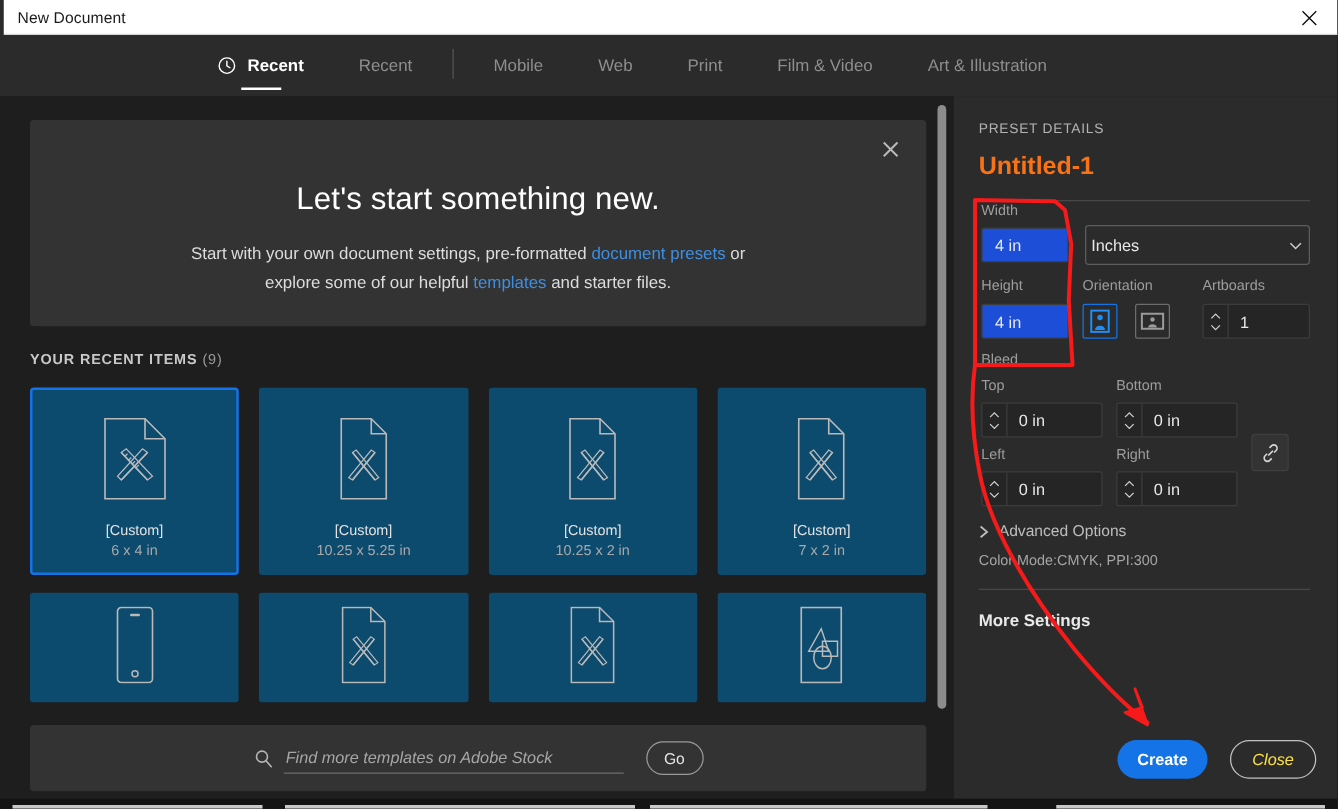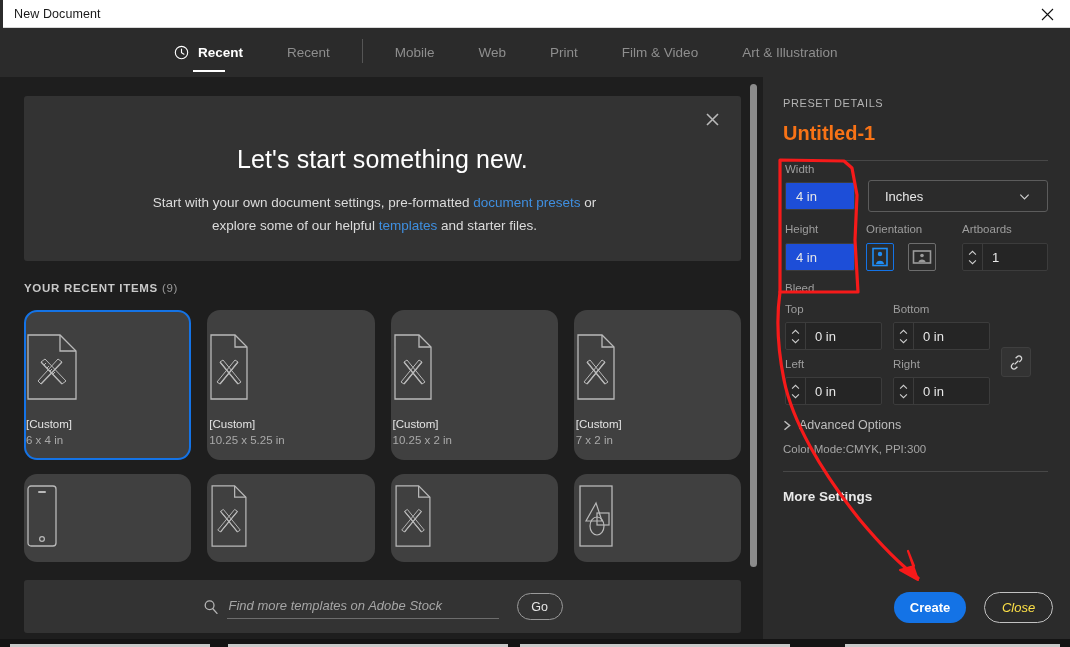--- a/index.html
+++ b/index.html
@@ -75,23 +75,23 @@
   .section-head {
     position: absolute; left: 24px; top: 205px;
     font-size: 11.5px; color: #c9c9c9; letter-spacing: .7px; font-weight: bold;
   }
   .section-count { color: #9a9a9a; font-weight: normal; margin-left: 4px; }
 
   
   .grid { position: absolute; left: 24px; top: 233px; width: 717px; }
   .grid-row { display: flex; gap: 16px; margin-bottom: 14px; }
   .card {
-    width: 170px; height: 150px; background: #404040; border-radius: 13px;
+    width: 170px; height: 150px; background: #0c4a6e; border-radius: 3px;
     border: 2px solid transparent;
-    display: flex; flex-direction: column; align-items: flex-start; justify-content: flex-start;
+    display: flex; flex-direction: column; align-items: center; justify-content: flex-start;
     position: relative;
   }
   .card.selected { border-color: #1473e6; }
   .card.short { height: 88px; justify-content: center; }
   .card-thumb { margin-top: 22px; }
   .card.short .card-thumb { margin-top: 0; }
   .card-name { font-size: 11.5px; color: #e3e3e3; margin-top: 14px; }
   .card-size { font-size: 11.5px; color: #a9a9a9; margin-top: 4px; }
 
   
@@ -144,21 +144,21 @@
   .fieldlabel { position: absolute; font-size: 11.5px; color: #9d9d9d; }
   .textfield {
     position: absolute; background: #1d4ed8; border: 1px solid #3c3c3c; border-radius: 2px;
     color: #e8e8e8; font-family: "Liberation Sans", sans-serif; font-size: 13px;
     padding: 0 10px; outline: none;
   }
   .selectbox {
     position: absolute; background: #2b2b2b; border: 1px solid #5c5c5c; border-radius: 3px;
     color: #e8e8e8; font-size: 13px;
     display: flex; align-items: center; justify-content: space-between;
-    padding: 0 16px;
+    padding: 0 4px;
   }
   .chev { width: 13px; height: 13px; color: #cfcfcf; }
 
   .orient-btn {
     position: absolute; width: 28px; height: 28px; border: 1px solid #6d6d6d;
     border-radius: 2px; background: #2b2b2b;
     display: flex; align-items: center; justify-content: center;
   }
   .orient-btn.active { border-color: #1473e6; }
 

